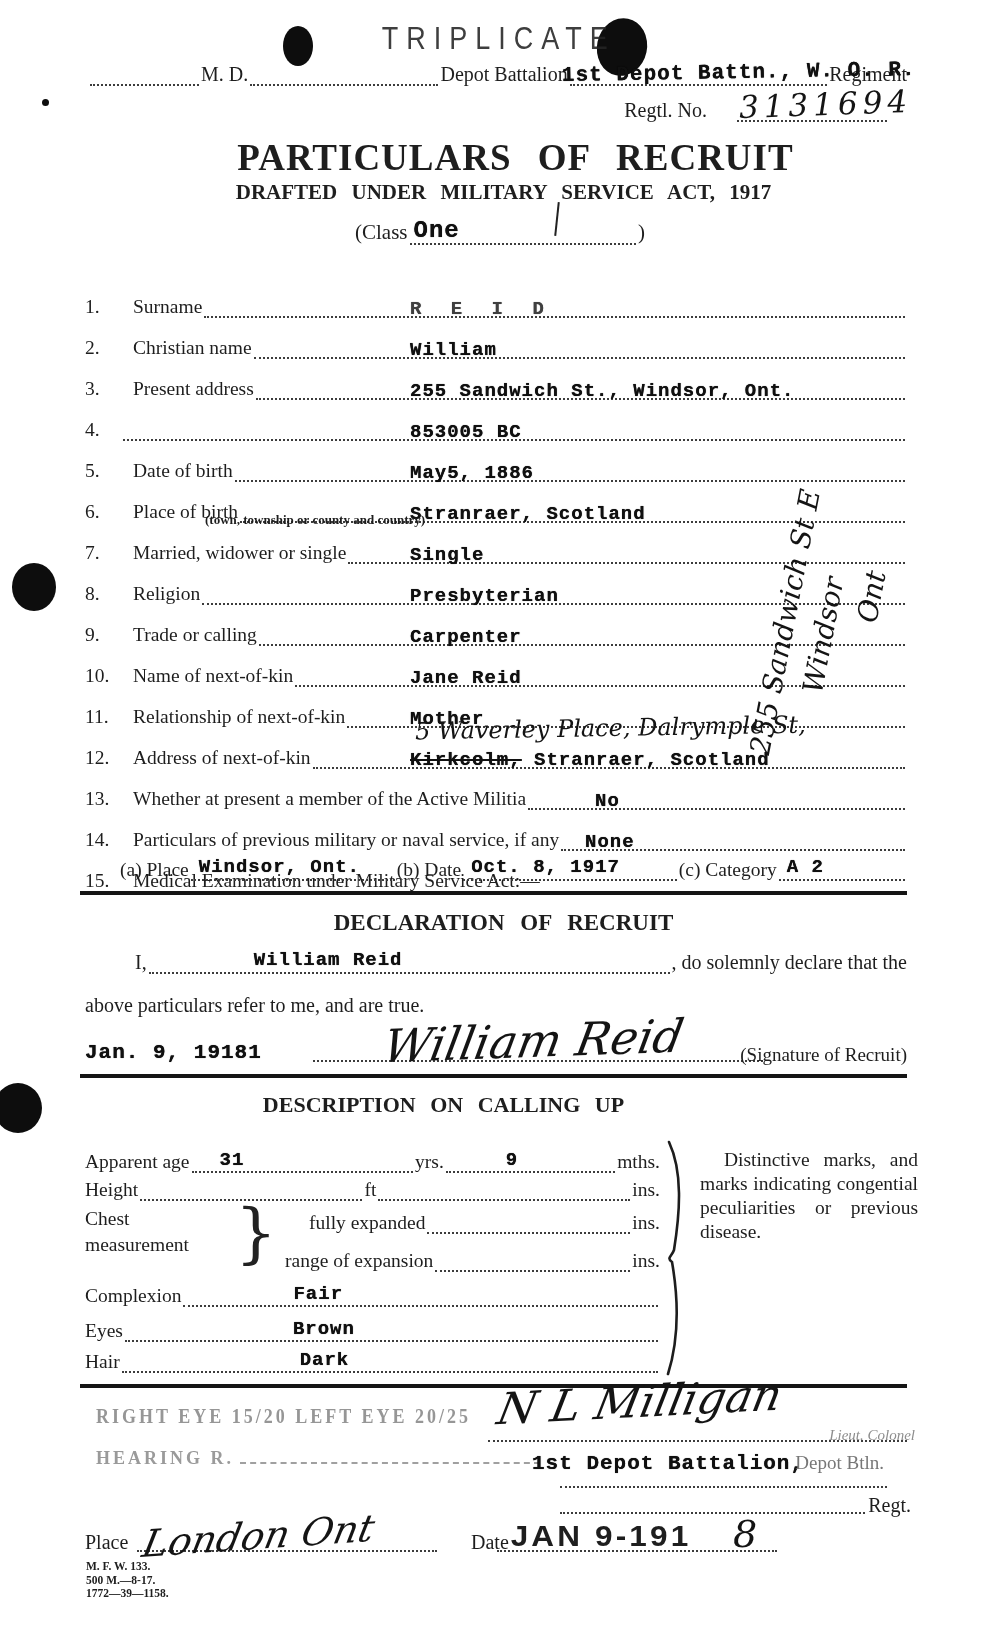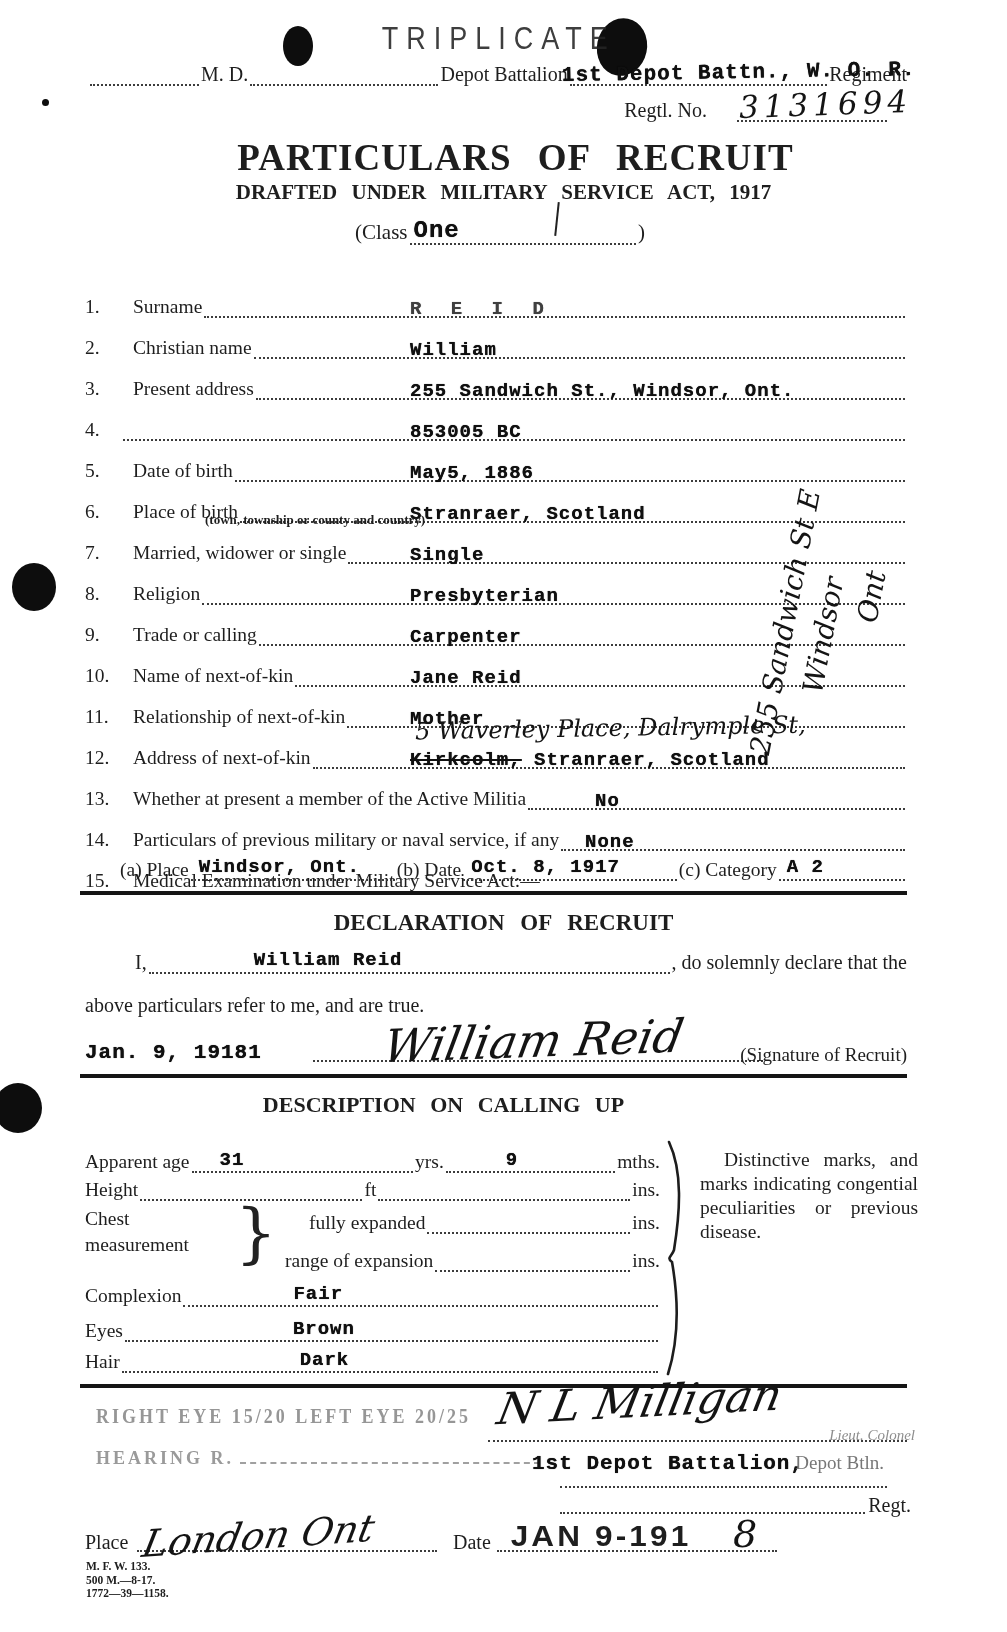--- a/index.html
+++ b/index.html
@@ -92,21 +92,21 @@
   .off-rank{ position:absolute; right:92px; top:1427px; font-size:15px; font-style:italic; color:#8d8d8d; filter:blur(.4px); }
   .unit{ position:absolute; left:532px; top:1450px; font-size:21px; }
   .unit .ghost{ font-family:"Liberation Serif", serif; font-weight:400; color:#777; font-size:19px; letter-spacing:0; margin-left:-14px; filter:blur(.3px);}
   .unit-line{ position:absolute; left:560px; right:120px; top:1486px; border-bottom:2px dotted #3c3c3c; }
   .regt-line{ position:absolute; left:560px; right:142px; top:1512px; border-bottom:2px dotted #3c3c3c; }
   .regt-lab{ position:absolute; right:96px; top:1494px; font-size:20px; }
   .place-row{ position:absolute; left:85px; right:100px; top:1524px; height:34px; }
   .pl-label{ position:absolute; left:0; bottom:4px; font-size:20px; }
   .pl-line{ position:absolute; left:52px; width:300px; bottom:6px; border-bottom:2px dotted #3c3c3c;}
   .pl-hand{ position:absolute; left:60px; bottom:0; font-size:38px; transform:skewX(-15deg) rotate(-4deg);}
-  .dt-label{ position:absolute; left:368px; bottom:4px; font-size:20px; }
+  .dt-label{ position:absolute; left:386px; bottom:4px; font-size:20px; }
   .dt-line{ position:absolute; left:412px; right:130px; bottom:6px; border-bottom:2px dotted #3c3c3c;}
   .dt-stamp{ position:absolute; left:430px; bottom:5px; font-family:"Liberation Sans", sans-serif;
              font-weight:700; font-size:30px; letter-spacing:3px; transform:scaleX(1.05);}
   .dt-hand8{ position:absolute; left:648px; bottom:2px; font-size:38px; }
   .fineprint{ position:absolute; left:86px; top:1560px; font-size:11.5px; font-weight:700; line-height:13.5px; }
 </style>
 </head>
 <body>
 
 <div class="page">

